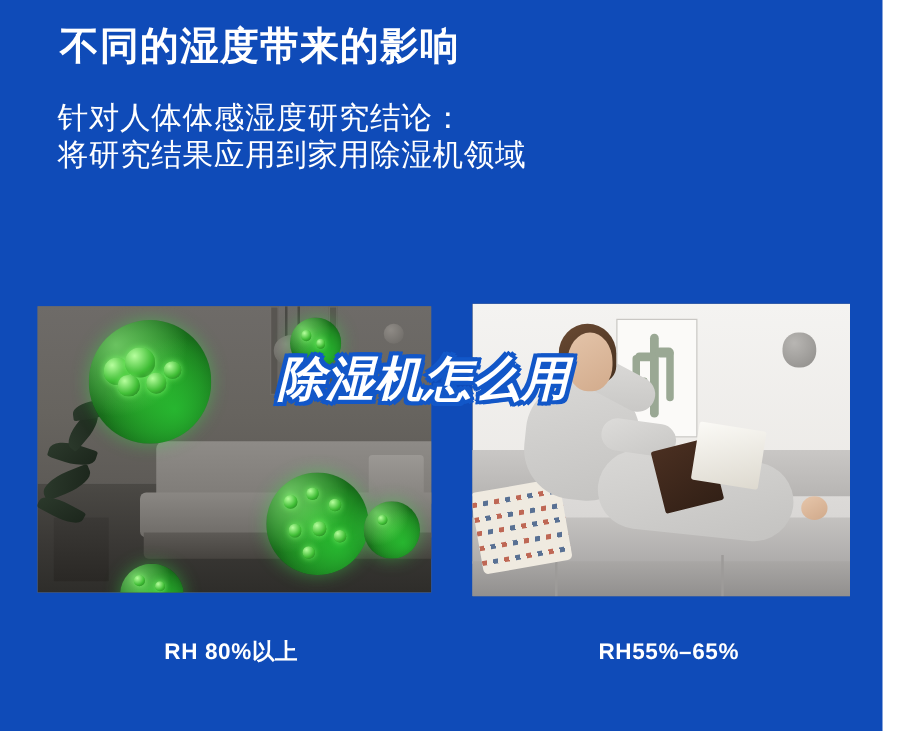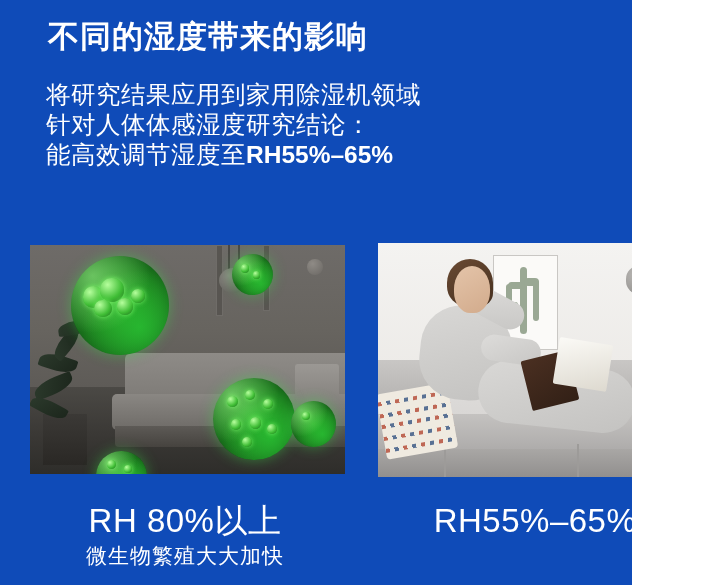--- a/index.html
+++ b/index.html
@@ -3,21 +3,21 @@
 <meta charset="utf-8">
 <title>除湿机怎么用</title>
 <style>
   html, body {
     margin: 0;
     padding: 0;
     background: #ffffff;
   }
   #page {
     position: relative;
-    width: 632px;
+    width: 706px;
     height: 585px;
     background: #0F4BB8;
     overflow: hidden;
     font-family: "Liberation Sans", "DejaVu Sans", sans-serif;
     -webkit-font-smoothing: antialiased;
   }
 
   
   .headline {
     position: absolute;
@@ -251,22 +251,22 @@
 
   
   .caption {
     position: absolute;
     text-align: center;
     color: #ffffff;
   }
   #caption-left  { left: 20px;  top: 505px; width: 330px; }
   #caption-right { left: 370px; top: 505px; width: 330px; }
   .cap-main {
-    font-size: 33px;
-    font-weight: normal;
+    font-size: 18px;
+    font-weight: bold;
     letter-spacing: 0.5px;
     line-height: 32px;
     white-space: nowrap;
   }
   .cap-sub {
     font-size: 21px;
     font-weight: 400;
     letter-spacing: 1px;
     line-height: 30px;
     margin-top: 4px;
@@ -274,23 +274,22 @@
   }
 </style>
 </head>
 <body>
 
 <div id="page">
 
   <div class="headline">不同的湿度带来的影响</div>
 
   <div class="body-copy">
+    <div class="body-line light">针对人体体感湿度研究结论：</div>
     <div class="body-line light">将研究结果应用到家用除湿机领域</div>
-    <div class="body-line light">针对人体体感湿度研究结论：</div>
-    <div class="body-line light"><span>能高效调节湿度至</span><span class="bold-inline">RH55%–65%</span></div>
   </div>
 
   <div class="photos">
 
     <div class="photo" id="photo-left">
       <div class="lp-wall"></div>
       <div class="lp-floor"></div>
 
       <div class="lp-frame" style="left:59%;top:0%;width:1.5%;height:30%;"></div>
       <div class="lp-frame" style="left:74%;top:0%;width:1.5%;height:28%;"></div>
@@ -373,23 +372,23 @@
       <div class="rp-arm" style="left:29%;top:22%;width:20%;height:12%;transform:rotate(28deg);"></div>
       <div class="rp-arm" style="left:34%;top:40%;width:20%;height:11%;transform:rotate(8deg);"></div>
       <div class="rp-hair"></div>
       <div class="rp-head"></div>
       <div class="rp-book-l"></div>
       <div class="rp-book-r"></div>
       <div class="rp-foot"></div>
     </div>
   </div>
 
+  <div class="overlay-word">除湿机怎么用</div>
 
   <div class="caption" id="caption-left">
     <div class="cap-main">RH 80%以上</div>
-    <div class="cap-sub">微生物繁殖大大加快</div>
   </div>
 
   <div class="caption" id="caption-right">
     <div class="cap-main">RH55%–65%</div>
   </div>
 
 </div>
 
 </body></html>

